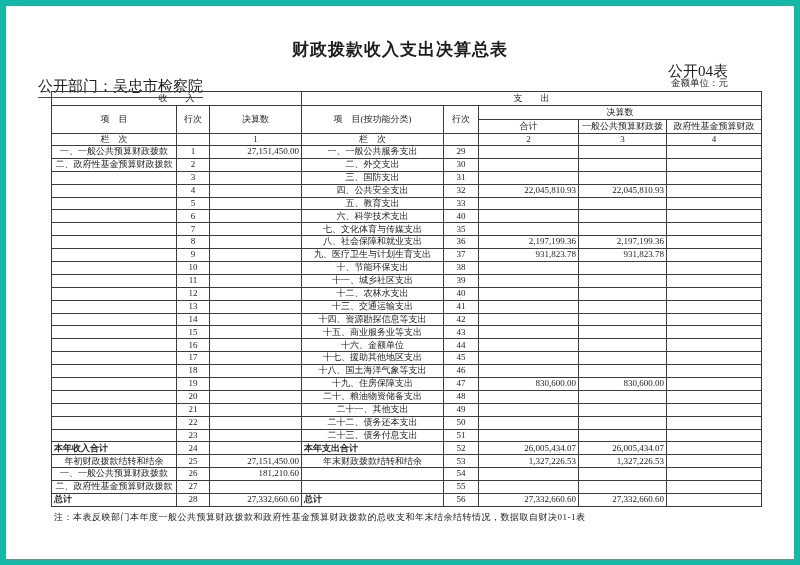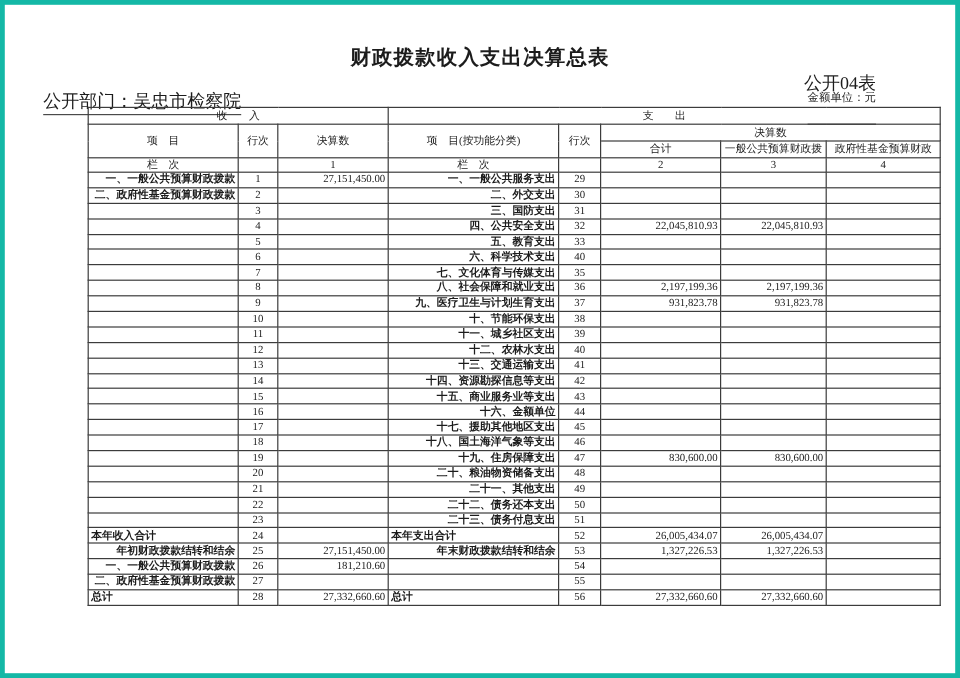--- a/index.html
+++ b/index.html
@@ -1,58 +1,58 @@
 <!DOCTYPE html>
 <html><head>
 <meta charset="utf-8">
 <style>
   * { margin: 0; padding: 0; box-sizing: border-box; }
   html, body { width: 800px; height: 565px; }
   body { font-family: "Liberation Serif", "DejaVu Serif", serif; background: #e8e8e8; }
   .page {
     position: relative; width: 800px; height: 565px;
-    background: #ffffff; border: 4px solid #14b8a6; overflow: hidden;
+    background: #ffffff; border: 6px solid #14b8a6; overflow: hidden;
     color: #1c1c1c;
   }
   .title {
     position: absolute; top: 32px; left: 0; width: 100%;
     text-align: center; font-size: 17px; font-weight: bold;
     letter-spacing: 1px;
     font-family: "Liberation Sans", "DejaVu Sans", sans-serif;
   }
   .sheet-code {
     position: absolute; top: 56px; right: 66px;
     font-size: 15px;
     margin-left: 37px;
   }
   .meta-left {
     position: absolute; top: 71px; left: 32px;
     font-size: 15px; border-bottom: 1px solid #4a4a4a; padding-bottom: 1px;
   }
   .meta-right {
     position: absolute; top: 71px; right: 66px;
-    font-size: 9.5px; border-bottom: 1px solid #4a4a4a; padding-bottom: 15px;
+    font-size: 9.5px; border-bottom: 1px solid #4a4a4a; padding-bottom: 1px;
   }
   table.main {
     position: absolute; top: 85px; left: 45px;
     width: 710px; border-collapse: collapse; table-layout: fixed;
     font-size: 9px;
   }
   table.main td {
     border: 1px solid #3c3c3c;
     overflow: hidden; white-space: nowrap;
     line-height: 1.05; vertical-align: middle;
     height: 12.9px;
     padding: 0 2px;
   }
-  table.main { border: 1.5px solid #2a2a2a; margin-left: 24px; }
+  table.main { border: 1.5px solid #2a2a2a; }
   tr.h14 td { height: 14px; }
   tr.h12 td { height: 12px; }
   td.ctr { text-align: center; }
-  td.lab { text-align: right; padding-left: 3px; font-weight: bold; }
+  td.lab { text-align: center; padding-left: 3px; }
   td.num { text-align: right; padding-right: 5px; }
   td.bc  { text-align: left; font-weight: bold; }
   .note {
     position: absolute; top: 505px; left: 48px;
     font-size: 9px; letter-spacing: 0.5px;
   }
 </style>
 </head>
 <body>
 
@@ -381,14 +381,15 @@
           <td class="num">27,332,660.60</td>
           <td class="bc">总计</td>
           <td class="ctr">56</td>
           <td class="num">27,332,660.60</td>
           <td class="num">27,332,660.60</td>
           <td class="num"></td>
         </tr>
       </tbody>
   </table>
 
+  <div class="note">注：本表反映部门本年度一般公共预算财政拨款和政府性基金预算财政拨款的总收支和年末结余结转情况，数据取自财决01-1表</div>
 
 </div>
 
 </body></html>

